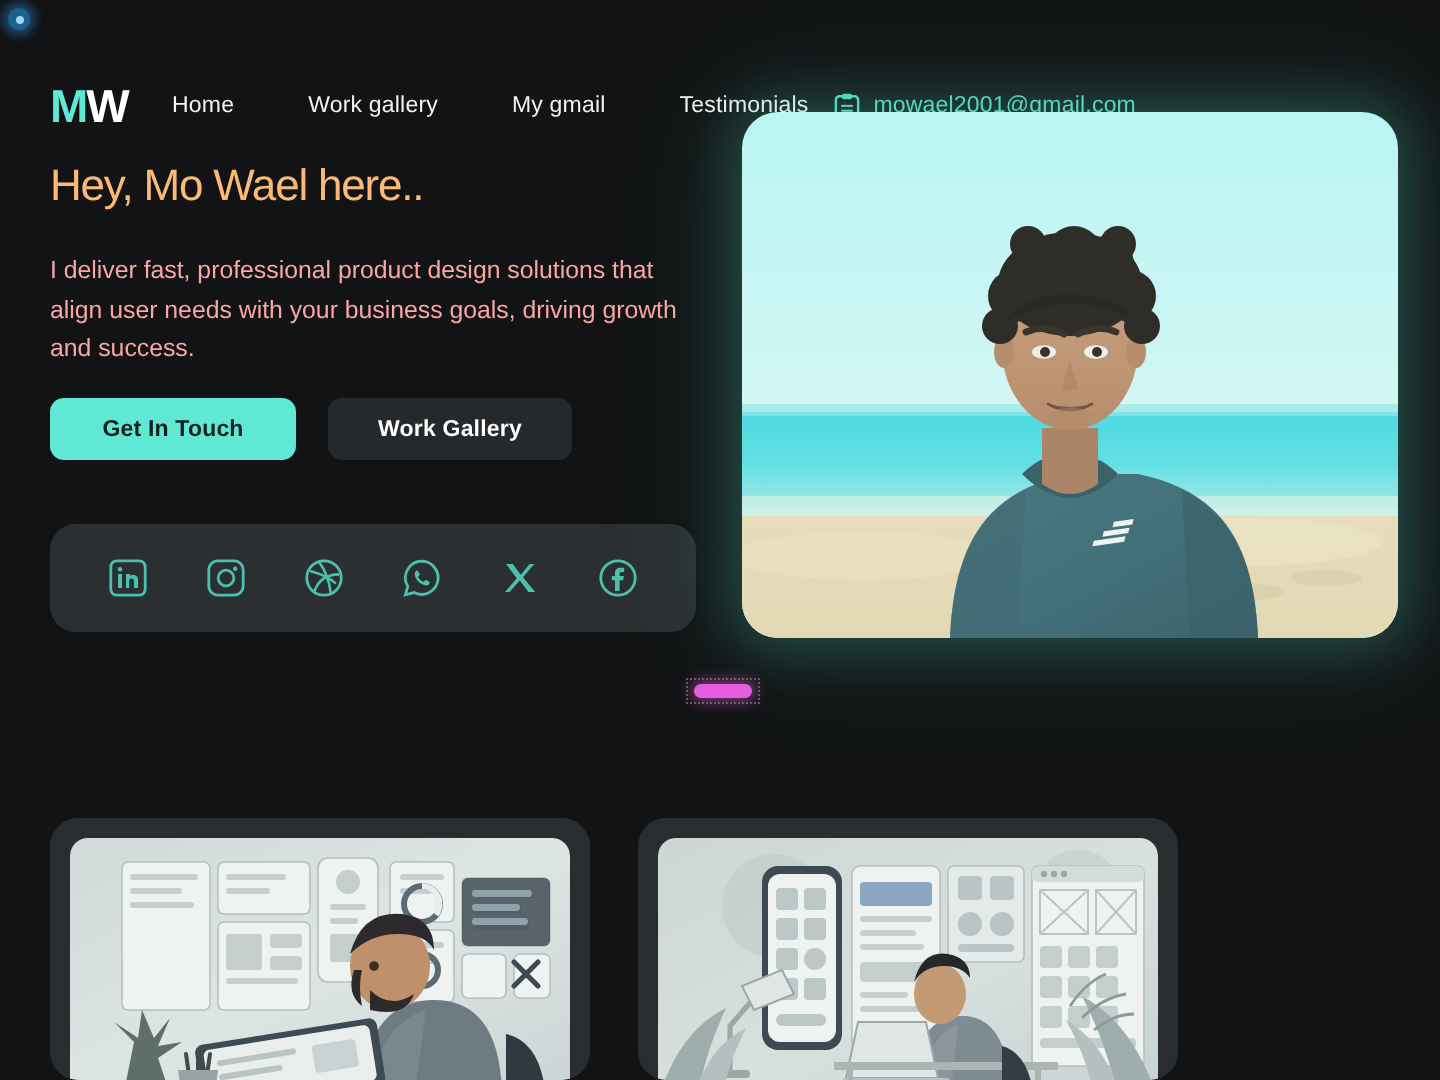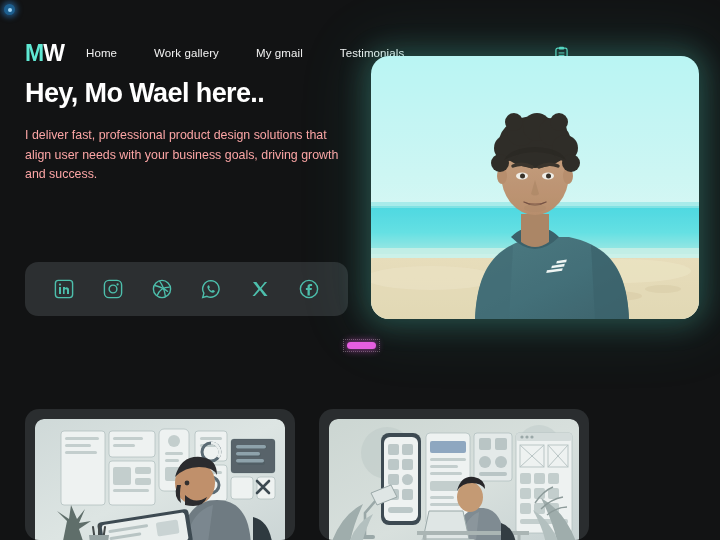--- a/index.html
+++ b/index.html
@@ -47,21 +47,21 @@
   .email-chip {
     position:absolute; right:20px; top:0; height:36px;
     display:flex; align-items:center; gap:7px; cursor:pointer;
   }
   .email-chip .clip { width:13px; height:15px; display:block; }
   .email-text { color:#57D7C2; font-size:11.5px; letter-spacing:.1px; }
 
   
   .hero-title {
     position:absolute; left:25px; top:77px;
-    font-size:27px; font-weight:bold; color:#ffffff;
+    font-size:22px; font-weight:normal; color:#fdba74;
     letter-spacing:-.6px; line-height:32px; white-space:nowrap;
   }
   .hero-sub {
     position:absolute; left:25px; top:126px; width:325px;
     font-size:12.4px; line-height:19.5px; color:#fca5a5;
   }
 
   .cta-row { position:absolute; left:25px; top:199px; display:flex; gap:16px; }
   .btn {
     height:31px; border-radius:7px; display:flex; align-items:center;
@@ -143,26 +143,31 @@
     </div>
 
     <div class="email-chip">
       <svg class="clip" viewBox="0 0 14 16">
         <rect x="1" y="2.2" width="12" height="13" rx="2" fill="none" stroke="#57D7C2" stroke-width="1.3"></rect>
         <rect x="4.3" y="0.8" width="5.4" height="3" rx="1" fill="#57D7C2"></rect>
         <line x1="3.9" y1="7.4" x2="10.1" y2="7.4" stroke="#57D7C2" stroke-width="1.1"></line>
         <line x1="3.9" y1="10" x2="10.1" y2="10" stroke="#57D7C2" stroke-width="1.1"></line>
         <line x1="3.9" y1="12.5" x2="8" y2="12.5" stroke="#57D7C2" stroke-width="1.1"></line>
       </svg>
+      <span class="email-text">mowael2001@gmail.com</span>
     </div>
   </div>
 
   <h1 class="hero-title">Hey, Mo Wael here..</h1>
   <p class="hero-sub">I deliver fast, professional product design solutions that align user needs with your business goals, driving growth and success.</p>
 
+  <div class="cta-row">
+    <button class="btn btn-primary">Get In Touch</button>
+    <button class="btn btn-secondary">Work Gallery</button>
+  </div>
 
   <div class="social-bar">
 
     <div class="social-btn">
       <svg width="20" height="20" viewBox="0 0 20 20">
         <rect x="1.4" y="1.4" width="17.2" height="17.2" rx="3" fill="none" stroke="#4DBFAC" stroke-width="1.4"></rect>
         <rect x="5" y="8" width="2" height="7" fill="#4DBFAC"></rect>
         <circle cx="6" cy="5.6" r="1.15" fill="#4DBFAC"></circle>
         <path d="M9 15v-7h2v1a2.4 2.4 0 0 1 4 1.8V15h-2v-3.6a1.2 1.2 0 0 0-2.4 0V15z" fill="#4DBFAC"></path>
       </svg>

